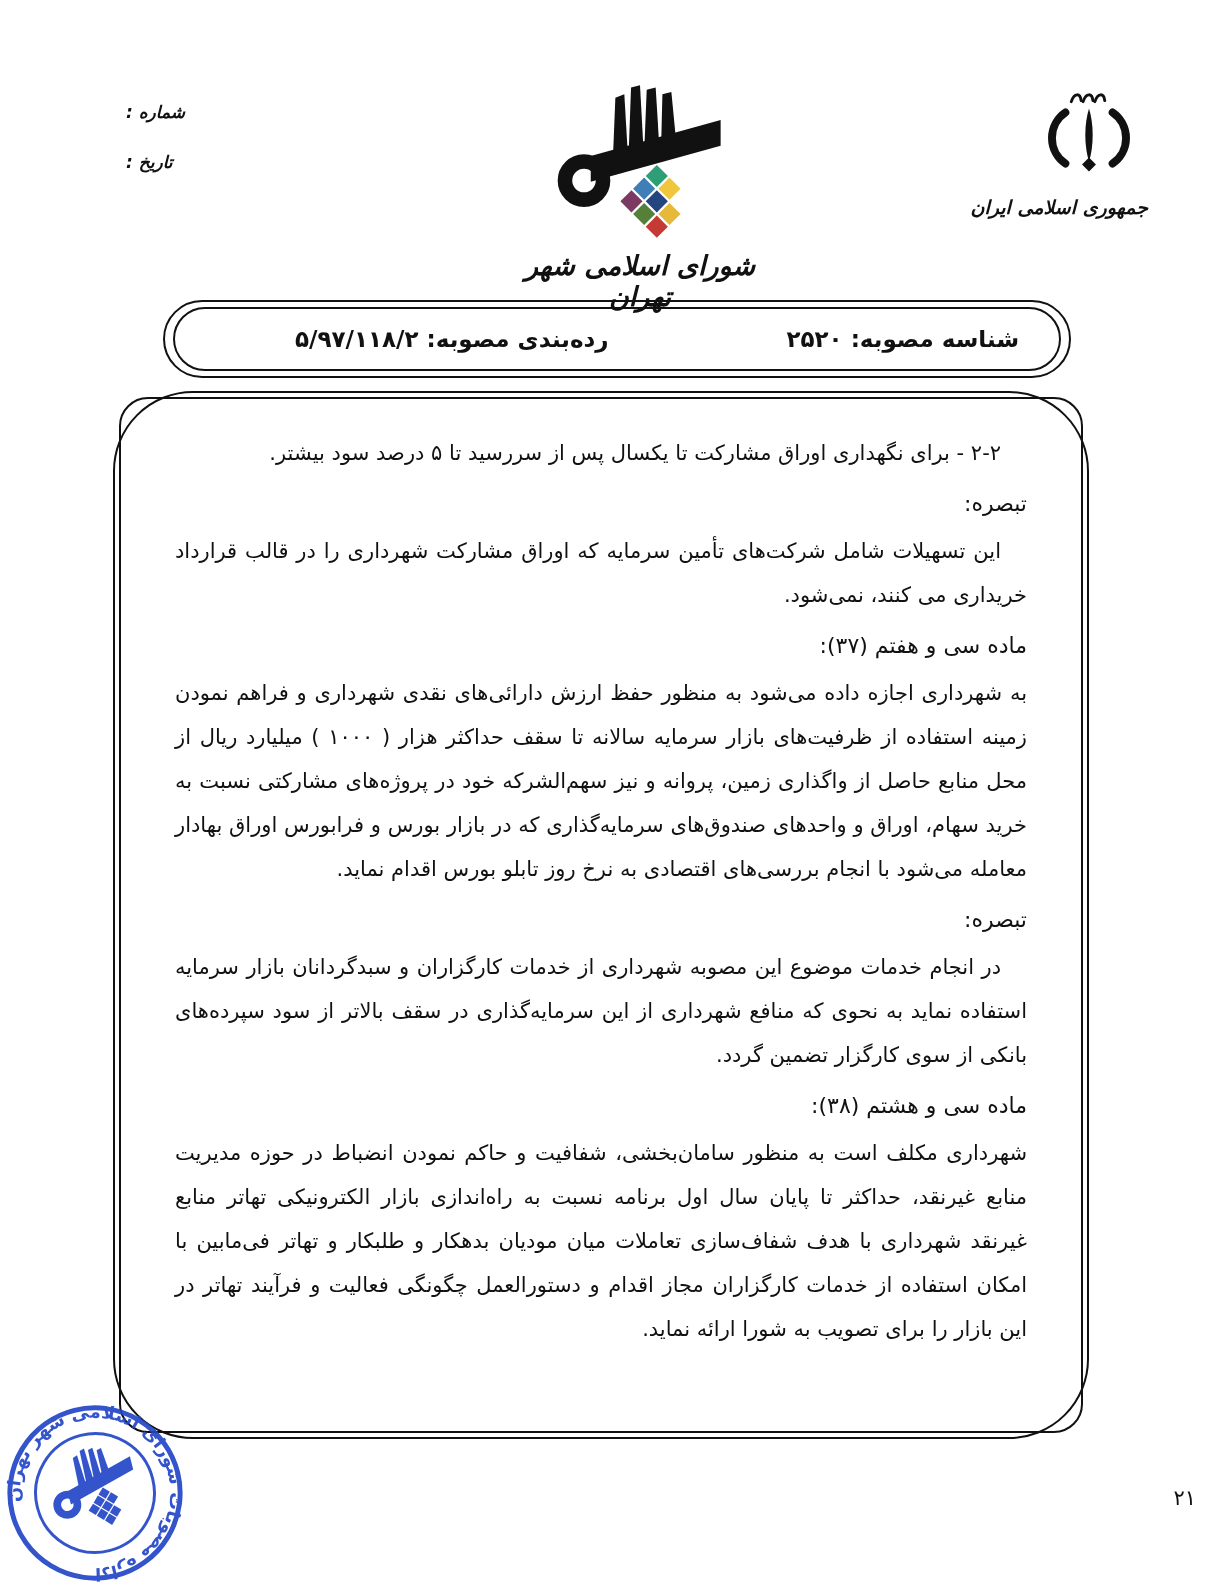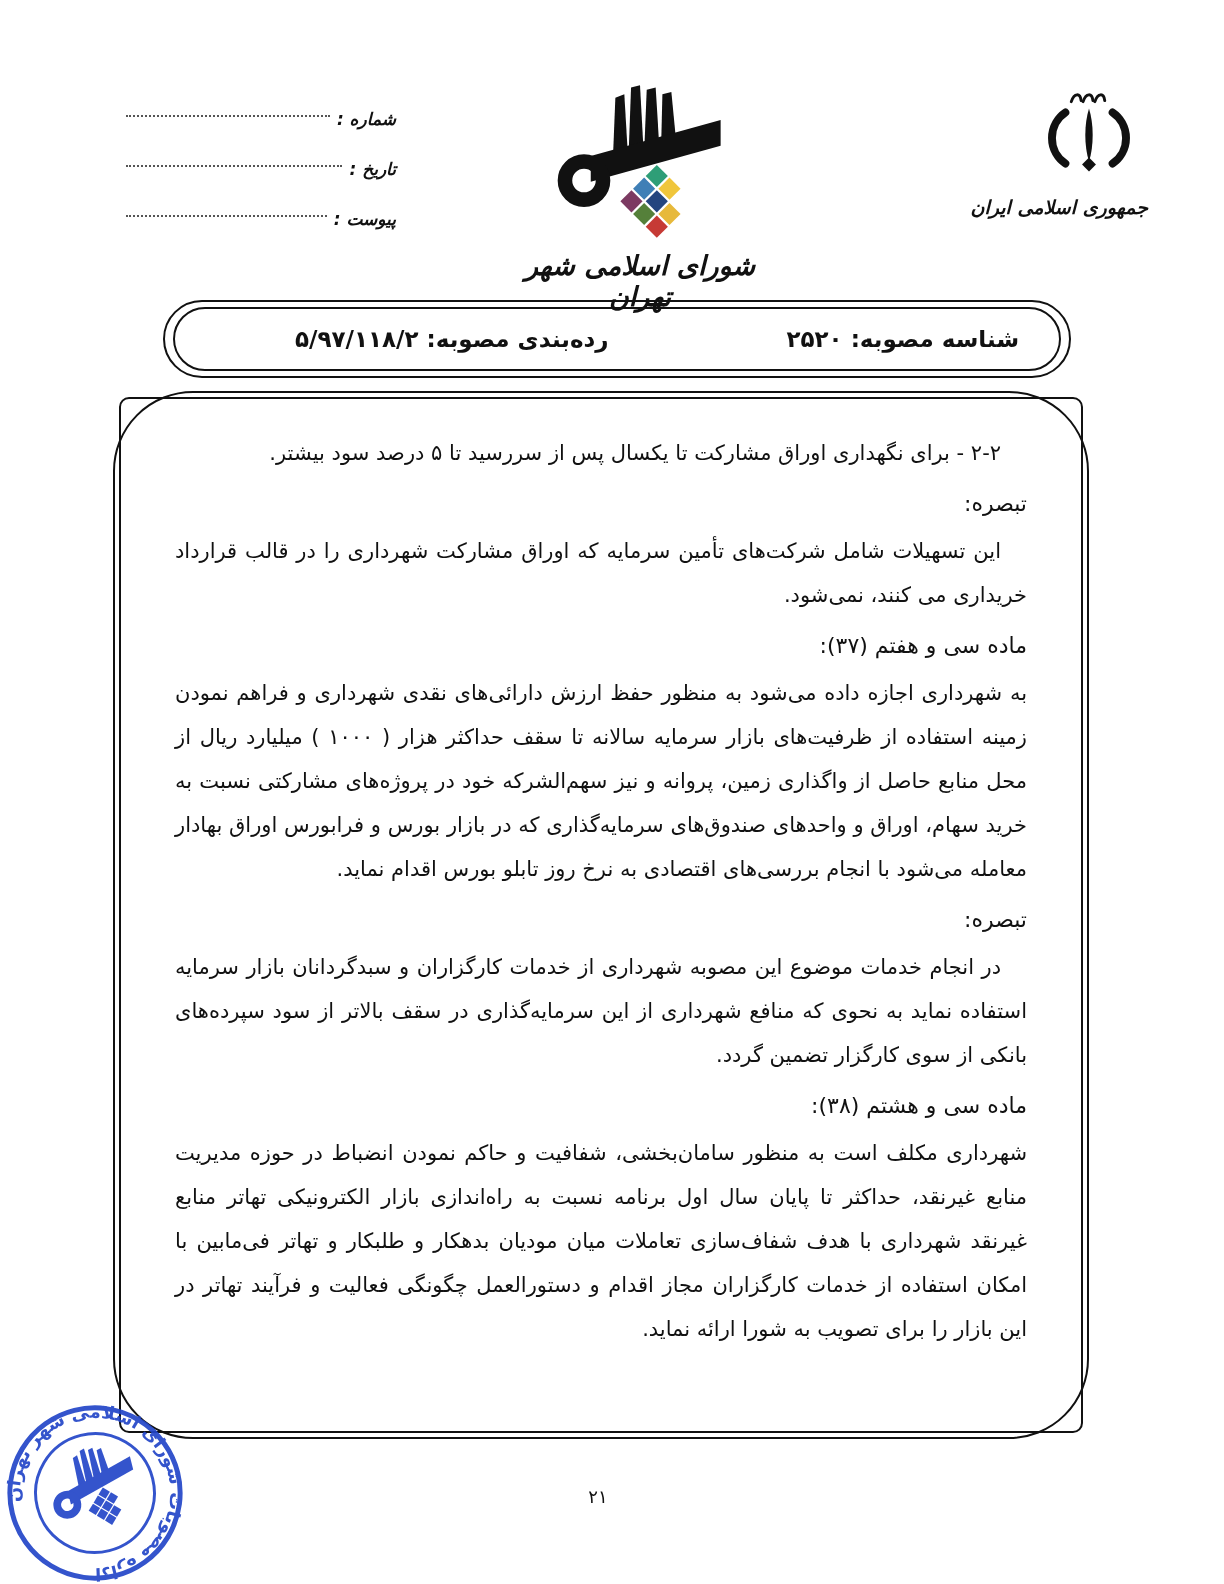--- a/index.html
+++ b/index.html
@@ -5,21 +5,21 @@
   * { margin:0; padding:0; box-sizing:border-box; }
   html,body { background:#e8e8e8; }
   .page {
     position:relative; width:1224px; height:1584px; margin:0 auto;
     background:#ffffff; overflow:hidden; color:#111;
     font-family:"DejaVu Sans", sans-serif;
   }
 
   
   .fields { position:absolute; left:126px; top:102px; width:270px; direction:rtl; }
-  .field-row { display:flex; align-items:center; height:33px; margin-bottom:17px; }
+  .field-row { display:flex; align-items:flex-end; height:33px; margin-bottom:17px;flex-direction:column; }
   .field-label { font-size:17px; font-weight:bold; font-style:italic; white-space:nowrap; }
   .field-dots { flex:1; border-bottom:2px dotted #555; margin:0 7px 5px 0; height:2px; }
 
   
   .logo-block { position:absolute; left:512px; top:82px; width:256px; text-align:center; }
   .logo-caption { font-size:27px; font-weight:bold; font-style:italic; direction:rtl; margin-top:-4px; letter-spacing:-1px; }
 
   
   .emblem-block { position:absolute; left:948px; top:88px; width:200px; text-align:right; }
   .emblem-caption { font-size:19px; font-weight:bold; font-style:italic; direction:rtl; margin-top:4px; }
@@ -28,51 +28,47 @@
   .pill-outer { position:absolute; left:163px; top:300px; width:908px; height:78px;
     border:2px solid #111; border-radius:40px; }
   .pill-inner { position:absolute; inset:5px 8px; border:2.5px solid #111; border-radius:34px;
     display:flex; direction:rtl; align-items:center; justify-content:space-between;
     padding:0 40px 0 120px; font-weight:bold; font-size:23px; }
   .pill-item { white-space:nowrap; }
 
   
   .main-outer { position:absolute; left:113px; top:391px; width:976px; height:1048px;
     border:2.5px solid #111; border-radius:80px; }
-  .main-inner { position:absolute; inset:4px; border:2px solid #111; border-radius:10px;
+  .main-inner { position:absolute; inset:4px; border:2px solid #111; border-radius:29px;
     padding:32px 54px 0 54px; direction:rtl; overflow:hidden; }
 
   .doc-text p.para { font-size:21px; line-height:44px; margin:0; text-align:justify; }
   .doc-text p.indent { text-indent:26px; }
   .doc-text .head { font-size:22px; line-height:44px; margin:7px 0 3px 0; font-weight:normal; }
 
   
   .stamp { position:absolute; left:-4px; top:1394px; color:#2346c8; opacity:0.92;
     transform:rotate(-14deg); }
 
   
-  .page-number { position:absolute; left:0; right:28px; top:1486px; text-align:center;
-    font-size:18px; letter-spacing:9px; direction:rtl; }
+  .page-number { position:absolute; left:0; right:28px; top:1486px; 
+    font-size:21px; letter-spacing:9px; direction:rtl; }
 </style>
 </head>
 <body>
 
 <div class="page">
 
   <div class="fields">
     <div class="field-row">
       <span class="field-label">شماره :</span>
       <span class="field-dots"></span>
     </div>
     <div class="field-row">
       <span class="field-label">تاریخ :</span>
-      <span class="field-dots"></span>
-    </div>
-    <div class="field-row">
-      <span class="field-label">پیوست :</span>
       <span class="field-dots"></span>
     </div>
   </div>
 
   <div class="logo-block">
     <svg width="196" height="168" viewBox="0 0 160 150">
       <g fill="#111111">
         <polygon points="58,14 66,11 69,62 56,64"></polygon>
         <polygon points="72,5 80,3 83,58 70,60"></polygon>
         <polygon points="86,7 94,5 97,54 84,56"></polygon>

